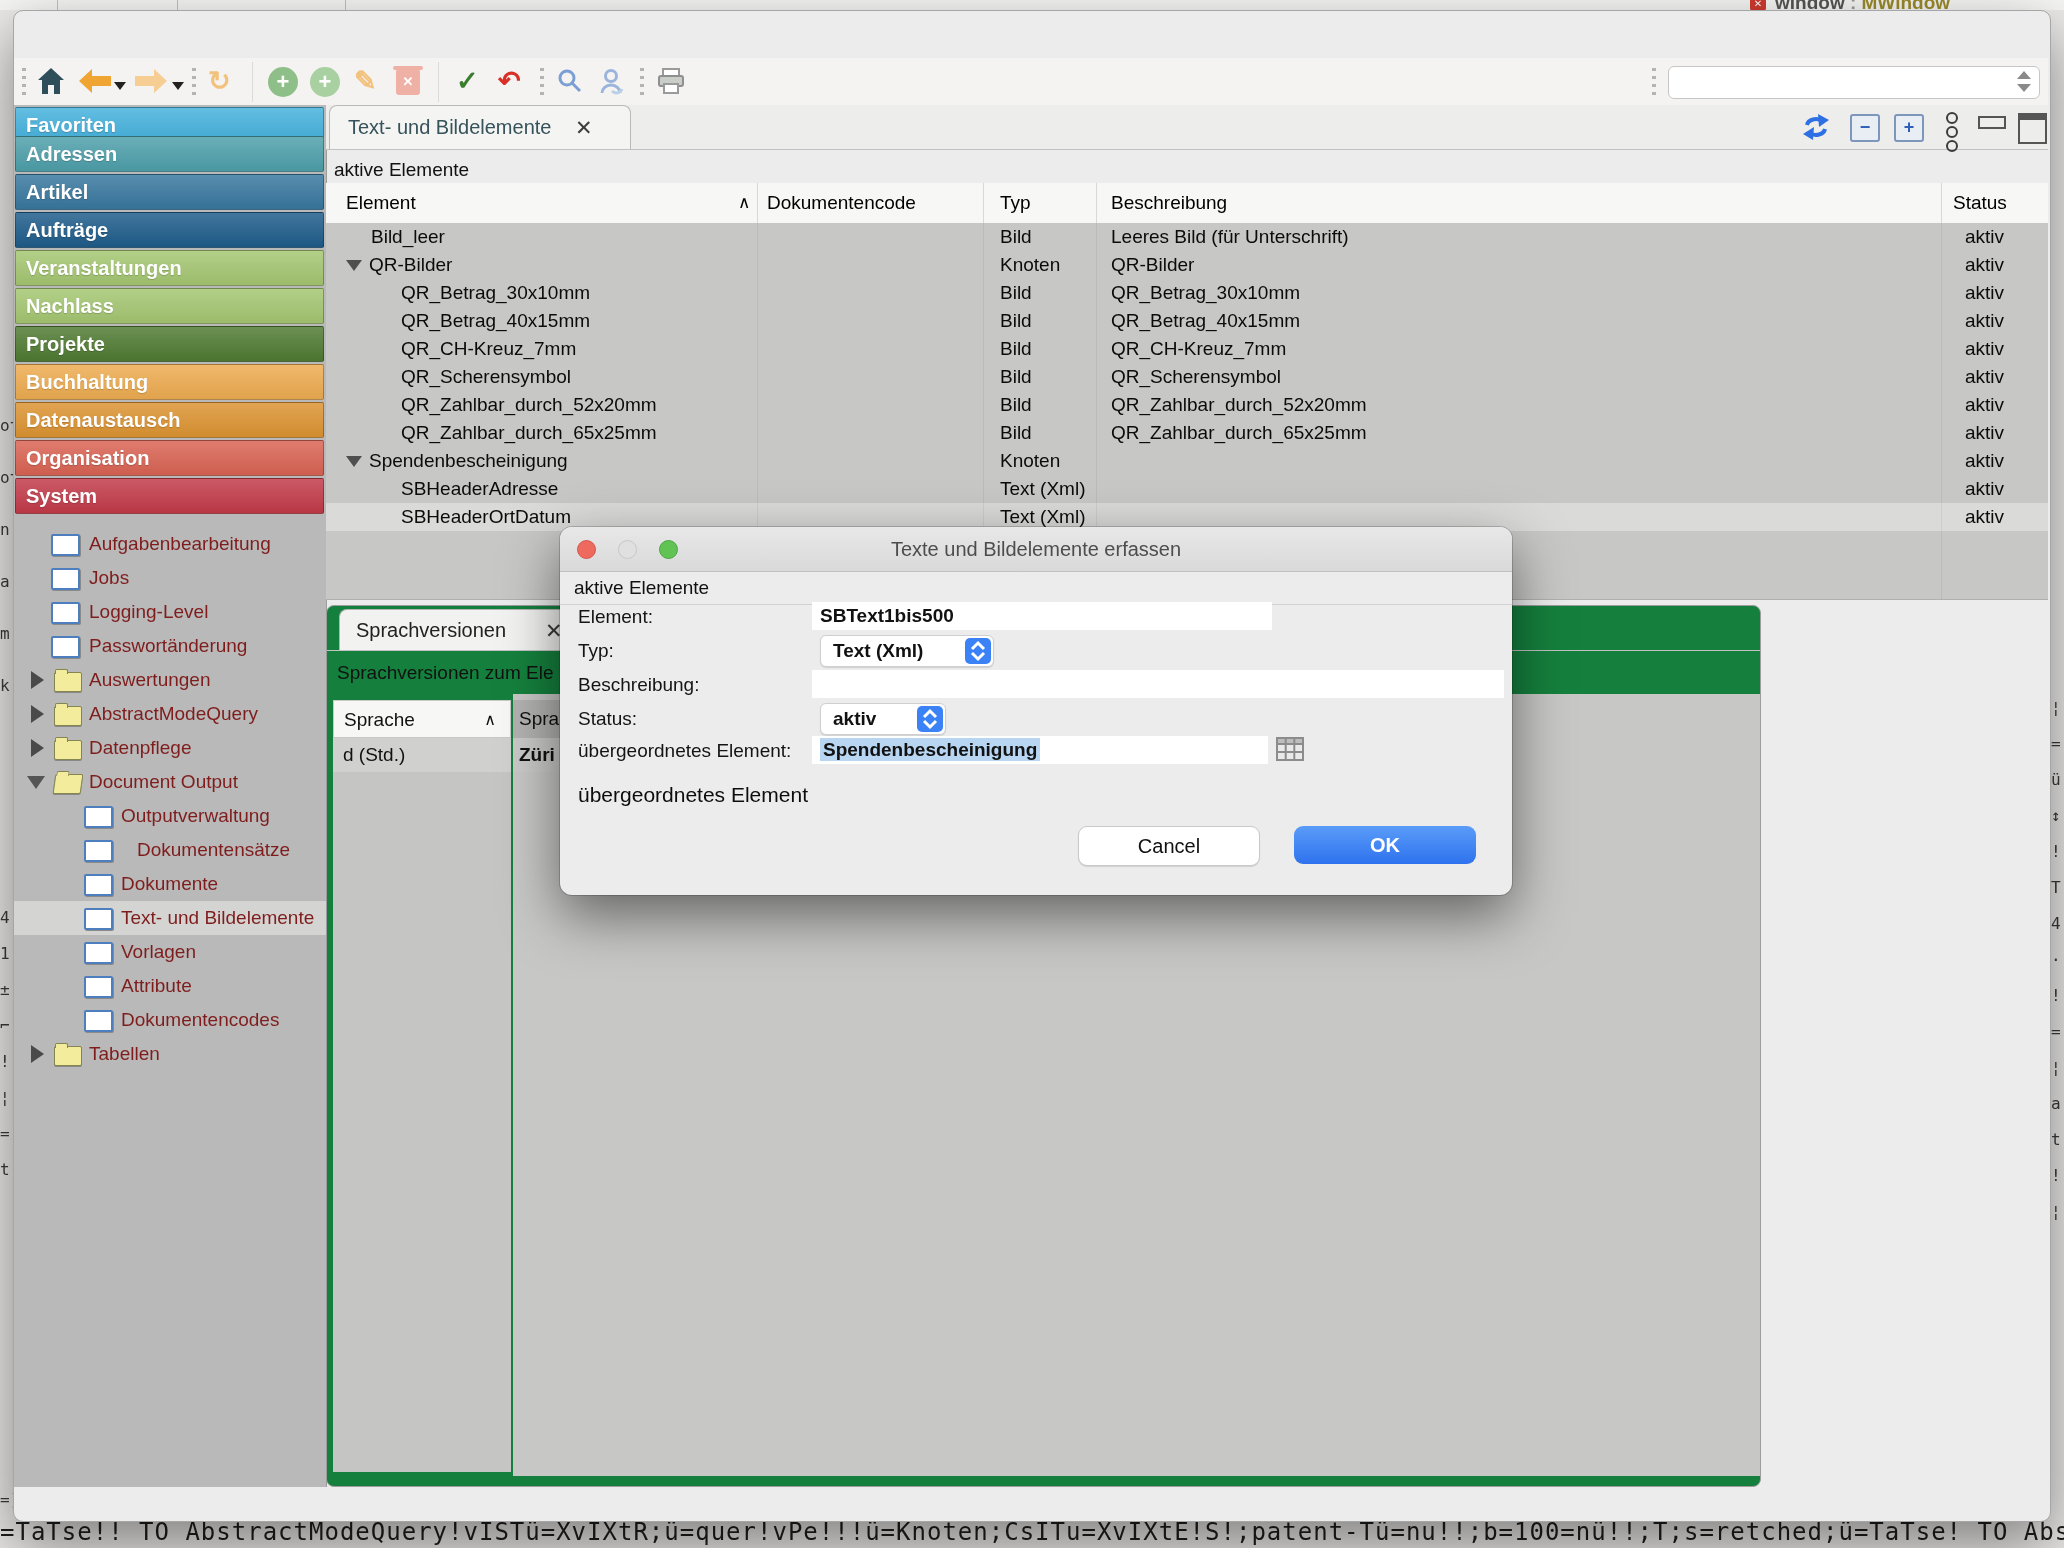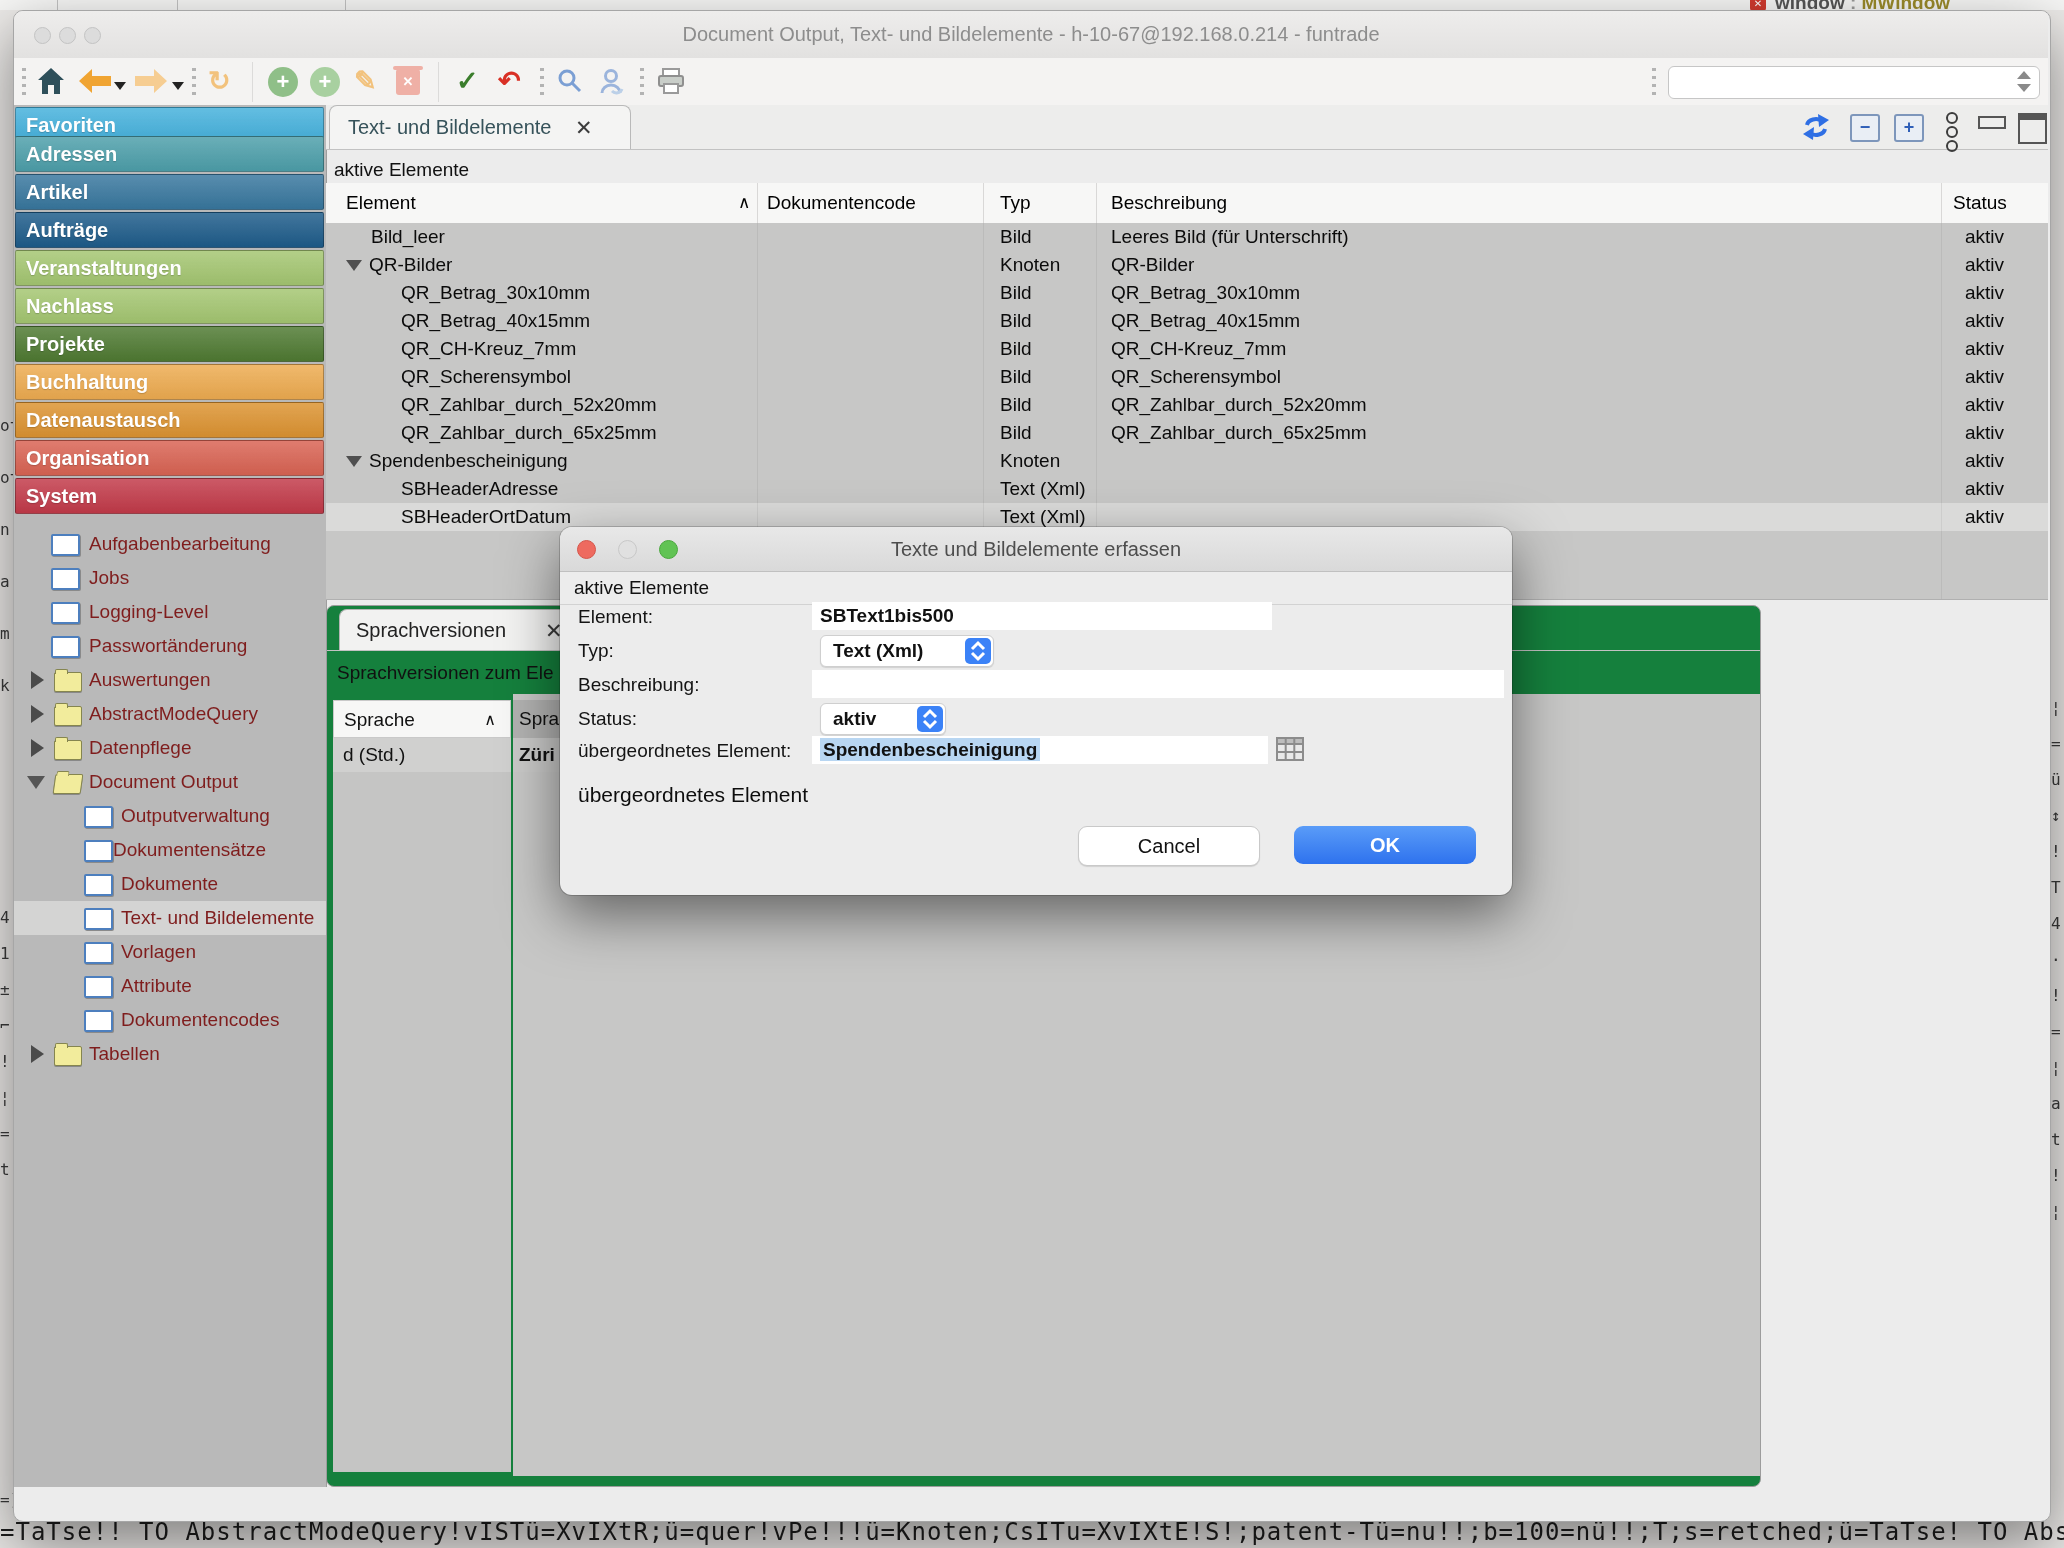--- a/index.html
+++ b/index.html
@@ -159,26 +159,20 @@
 !
 =
 ¦
 a
 t
 !
 ¦</div>
 
   <div class="ab window">
 
-    <div class="ab titlebar">
-      <div class="ab tl" style="left:20px"></div>
-      <div class="ab tl" style="left:45px"></div>
-      <div class="ab tl" style="left:70px"></div>
-      <div class="ab title-text">Document Output, Text- und Bildelemente - h-10-67@192.168.0.214 - funtrade</div>
-    </div>
 
     <div class="ab toolbar">
       <div class="ab handle" style="left:8px"></div>
       <div class="ab" style="left:22px;top:8px">
         <svg width="30" height="30">
             <polygon points="15,2 28,14 24,14 24,28 18,28 18,19 12,19 12,28 6,28 6,14 2,14" fill="#2e4f5a"></polygon>
           </svg>
       </div>
       <div class="ab" style="left:64px;top:10px">
         <svg width="34" height="26">
@@ -281,21 +275,21 @@
         <span class="ab tri-d" style="left:13px;top:11px"></span>
         <span class="ab folder" style="left:40px;top:9px;transform:skewX(-8deg)"></span>
         <span class="ab" style="left:75px">Document Output</span>
         </div>
       <div class="ab titem" style="top:694px">
         <span class="ab formicon" style="left:70px;top:7px"></span>
         <span class="ab" style="left:107px">Outputverwaltung</span>
         </div>
       <div class="ab titem" style="top:728px">
         <span class="ab formicon" style="left:70px;top:7px"></span>
-        <span class="ab" style="left:99px">Dokumentensätze</span>
+        <span class="ab" style="left:123px">Dokumentensätze</span>
         </div>
       <div class="ab titem" style="top:762px">
         <span class="ab formicon" style="left:70px;top:7px"></span>
         <span class="ab" style="left:107px">Dokumente</span>
         </div>
       <div class="ab titem sel" style="top:796px">
         <span class="ab formicon" style="left:70px;top:7px"></span>
         <span class="ab" style="left:107px">Text- und Bildelemente</span>
         </div>
       <div class="ab titem" style="top:830px">

